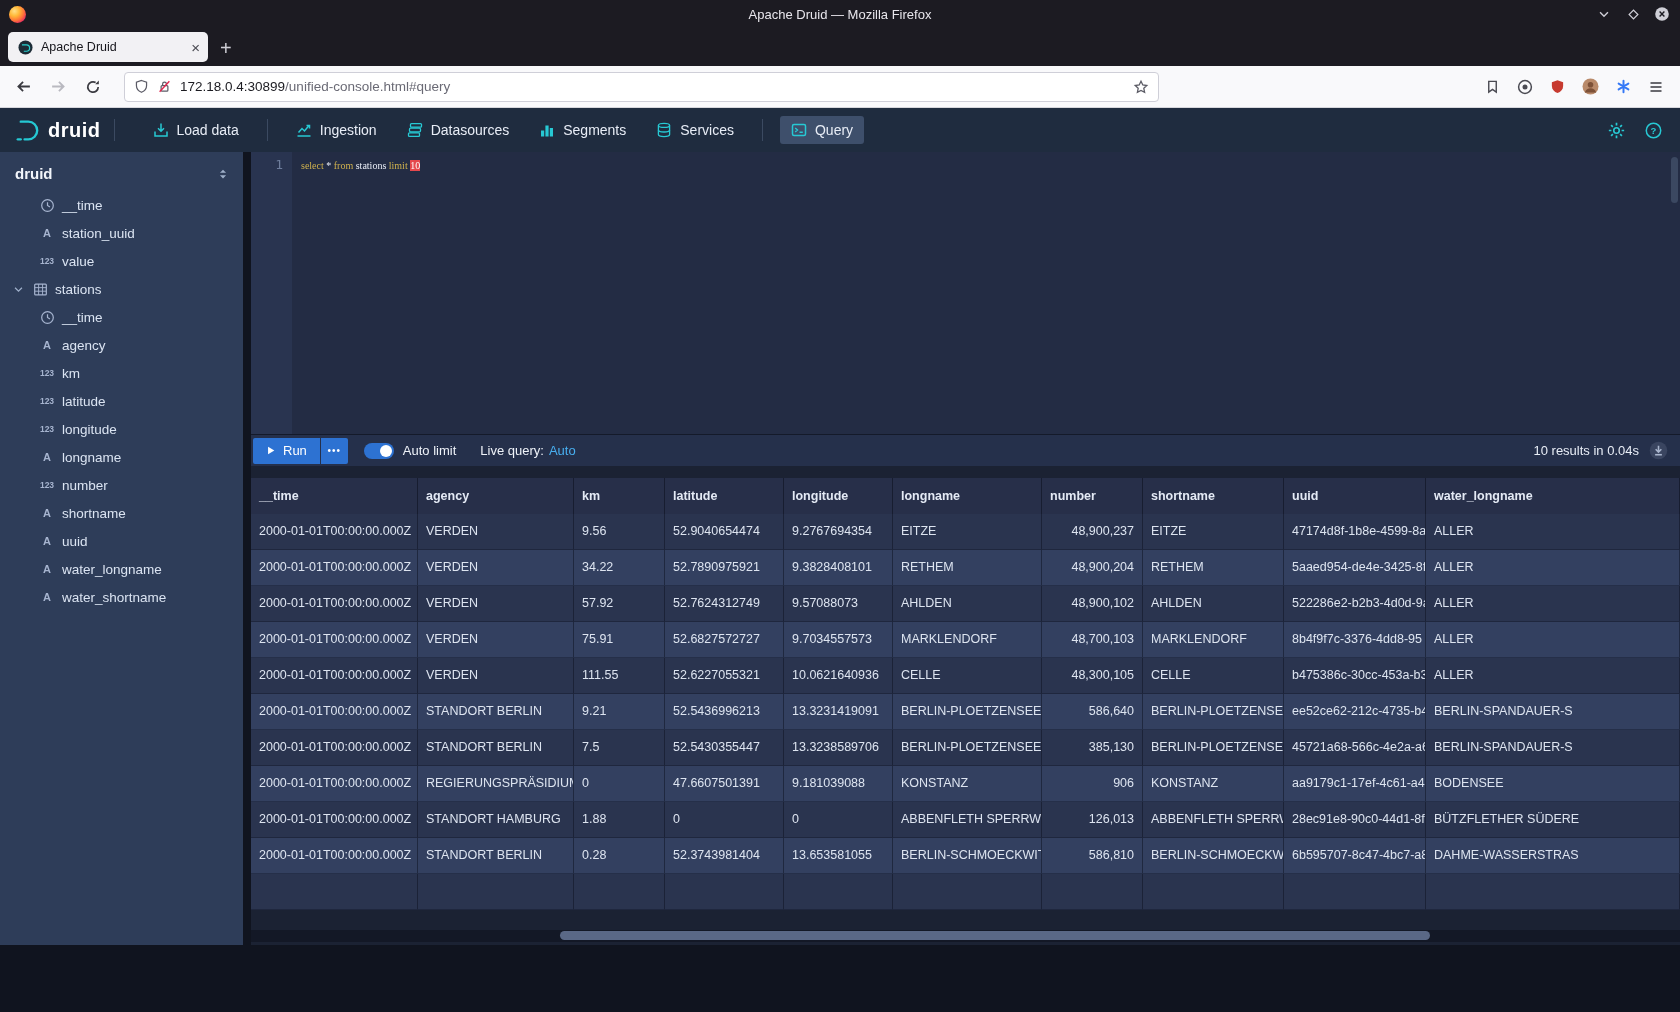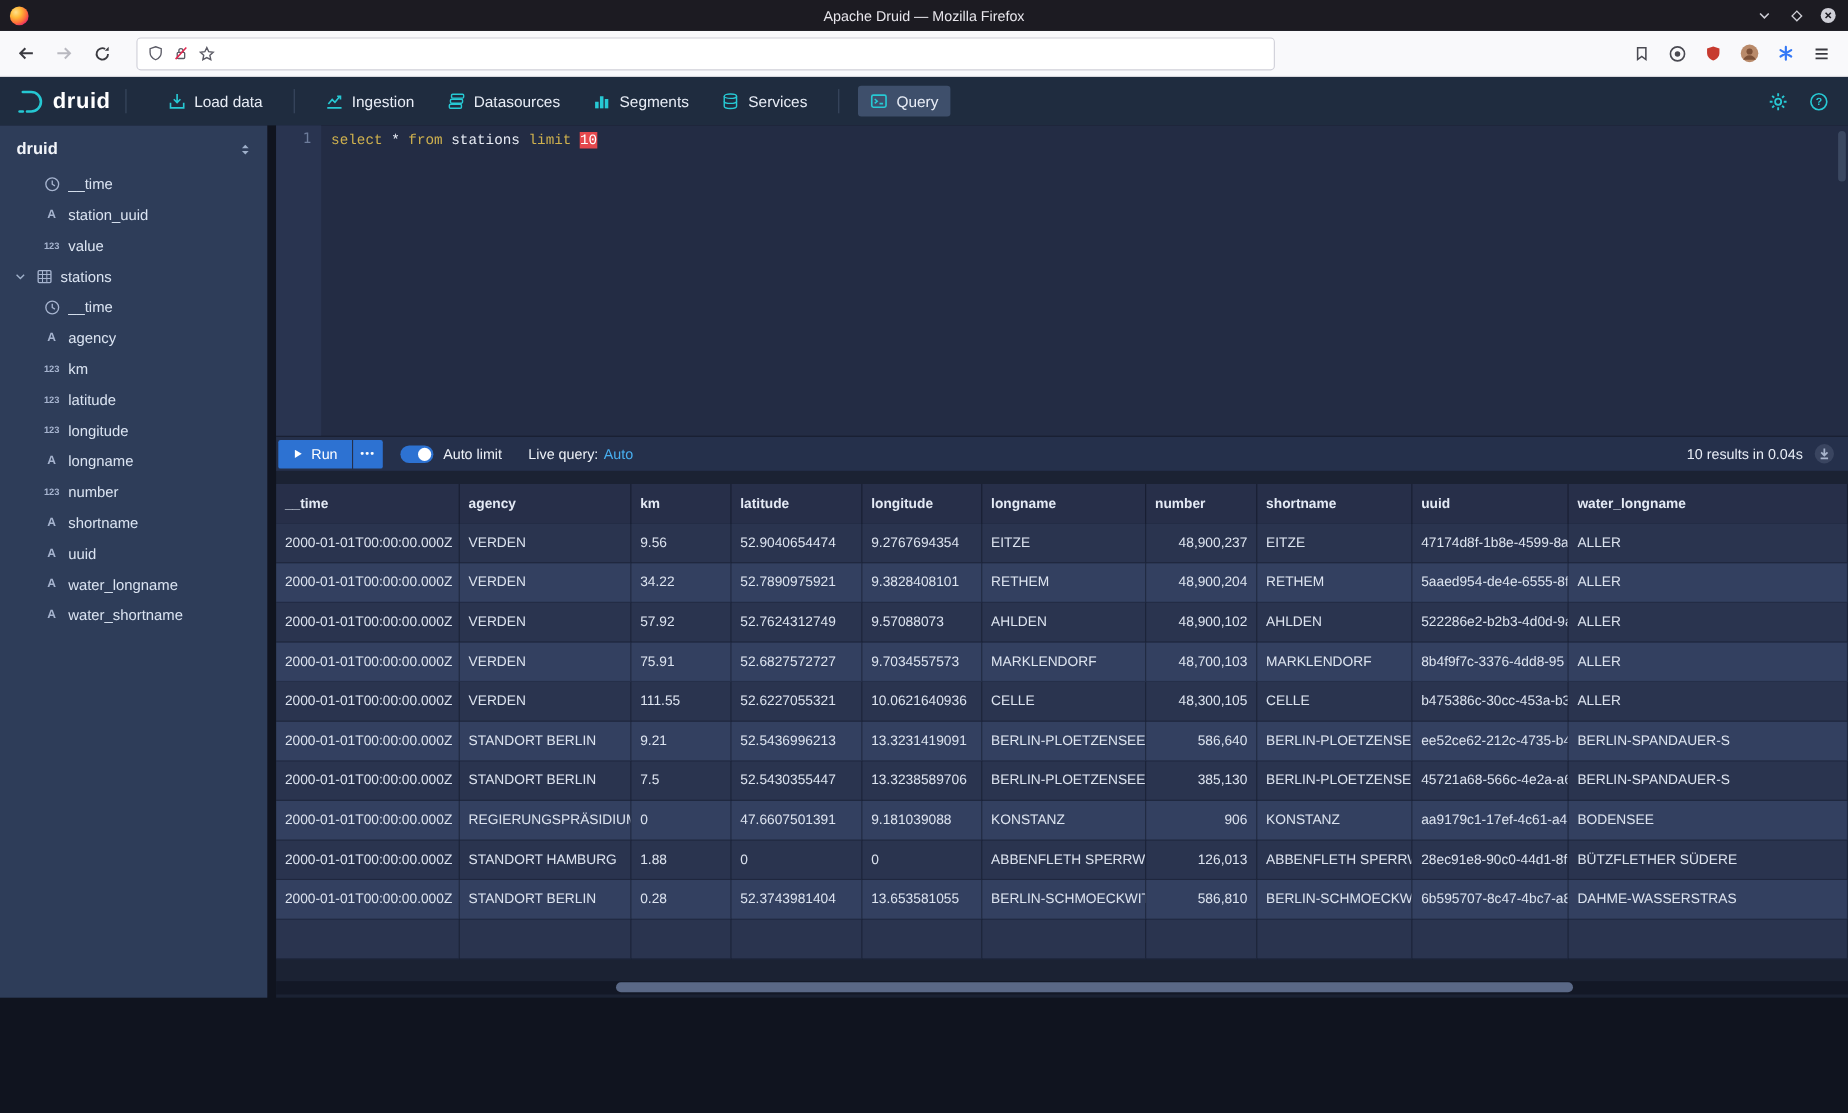--- a/index.html
+++ b/index.html
@@ -57,21 +57,21 @@
   .tree-icon{color:#a6b4cf;display:flex;width:16px;justify-content:center;}
   .tree-glyph{color:#a6b4cf;font-size:11px;font-weight:700;width:16px;text-align:center;}
   .tree-glyph.num{font-size:8.5px;letter-spacing:0;}
   .chev{color:#9fb0ca;display:flex;width:12px;}
 
   .main{flex:1;display:flex;flex-direction:column;margin-left:8px;background:#1b2233;}
 
   .editor{height:282px;flex:none;background:#232c44;display:flex;position:relative;cursor:text;}
   .gutter{width:41px;flex:none;background:#293450;color:#6e7d9c;font-family:"DejaVu Sans Mono",monospace;font-size:13px;
     text-align:right;padding:5px 9px 0 0;box-sizing:border-box;}
-  .code{font-family:Liberation Mono, monospace;font-size:13px;color:#e9edf6;padding:5px 0 0 9px;white-space:pre;line-height:18px;}
+  .code{font-family:Liberation Serif, serif;font-size:10px;color:#e9edf6;padding:5px 0 0 9px;white-space:pre;line-height:18px;}
   .tok-keyword{color:#cfb14e;}
   .tok-plain{color:#e9edf6;}
   .tok-cursor{background:#e5484d;color:#ffffff;}
   .editor-vscroll{position:absolute;right:2px;top:5px;width:7px;height:46px;background:#3b4861;border-radius:4px;cursor:pointer;}
 
   .runbar{height:32px;flex:none;background:#25304b;border-top:1px solid #141a2a;display:flex;align-items:center;padding-left:2px;box-sizing:border-box;}
   .run-btn{height:26px;background:#2d72d2;color:#fff;border:none;border-radius:2px 0 0 2px;font-size:13px;font-family:inherit;
     display:flex;align-items:center;gap:7px;padding:0 13px;cursor:pointer;}
   .more-btn{height:26px;width:27px;background:#2d72d2;color:#fff;border:none;border-radius:0 2px 2px 0;margin-left:1px;
     font-size:10px;letter-spacing:1px;display:flex;align-items:center;justify-content:center;padding:0;cursor:pointer;}
@@ -118,20 +118,33 @@
         </span>
       <span>
           <svg width="16" height="16" viewBox="0 0 16 16">
             <circle cx="8" cy="8" r="6.8" fill="#cfcfd7"></circle>
             <path d="M5.6 5.6l4.8 4.8M10.4 5.6l-4.8 4.8" stroke="#1c1b22" stroke-width="1.4"></path>
           </svg>
         </span>
     </div>
   </div>
 
+  <div class="tabbar">
+    <div class="tab">
+      <span style="display:flex;">
+          <svg width="15" height="15" viewBox="0 0 16 16">
+            <circle cx="8" cy="8" r="7.5" fill="#1c2b36"></circle>
+            <path d="M4.2 5.2h4.8a3.4 3.4 0 0 1 0 6.8H6.2" fill="none" stroke="#2ad1cf" stroke-width="1.3"></path>
+          </svg>
+        </span>
+      <span class="tab-title">Apache Druid</span>
+      <span class="tab-close">×</span>
+    </div>
+    <div class="newtab">+</div>
+  </div>
 
   <div class="toolbar">
     <span class="tb-icon" style="margin-left:8px;">
         <svg width="17" height="17" viewBox="0 0 16 16">
           <path d="M14 8H3.2M7.6 3.6L3.2 8l4.4 4.4" fill="none" stroke="#3a3a40" stroke-width="1.7"></path>
         </svg>
       </span>
     <span class="tb-icon">
         <svg width="17" height="17" viewBox="0 0 16 16">
           <path d="M2 8h10.8M8.4 3.6L12.8 8l-4.4 4.4" fill="none" stroke="#b9b9c0" stroke-width="1.7"></path>
@@ -149,20 +162,21 @@
             <path d="M8 1.6l5.4 1.9v3.6c0 3.3-2.1 5.6-5.4 7.1-3.3-1.5-5.4-3.8-5.4-7.1V3.5z" fill="none" stroke="#5b5b66" stroke-width="1.3"></path>
           </svg>
         </span>
       <span style="display:flex;">
           <svg width="15" height="15" viewBox="0 0 16 16">
             <rect x="4.4" y="7" width="7.2" height="6" rx="1" fill="none" stroke="#5b5b66" stroke-width="1.3"></rect>
             <path d="M6 7V5.4a2 2 0 0 1 4 0V7" fill="none" stroke="#5b5b66" stroke-width="1.3"></path>
             <path d="M2.8 13.6L13.2 2.4" stroke="#e22850" stroke-width="1.5"></path>
           </svg>
         </span>
+      <span class="url-text"><span class="url-host">172.18.0.4:30899</span><span class="url-path">/unified-console.html#query</span></span>
       <span style="display:flex;">
           <svg width="16" height="16" viewBox="0 0 16 16">
             <path d="M8 2.3l1.8 3.7 4 .5-3 2.8.8 4L8 11.4l-3.6 1.9.8-4-3-2.8 4-.5z" fill="none" stroke="#5c5c66" stroke-width="1.3"></path>
           </svg>
         </span>
     </div>
     <div class="tb-right">
       <span>
           <svg width="15" height="15" viewBox="0 0 16 16">
             <path d="M4 2.5h8V14l-4-3-4 3z" fill="none" stroke="#4a4a52" stroke-width="1.5"></path>
@@ -447,21 +461,21 @@
             </div>
             <div class="tr r1">
               <div class="td" style="width:167px">2000-01-01T00:00:00.000Z</div>
               <div class="td" style="width:156px">VERDEN</div>
               <div class="td" style="width:91px">34.22</div>
               <div class="td" style="width:119px">52.7890975921</div>
               <div class="td" style="width:109px">9.3828408101</div>
               <div class="td" style="width:149px">RETHEM</div>
               <div class="td right" style="width:101px">48,900,204</div>
               <div class="td" style="width:141px">RETHEM</div>
-              <div class="td" style="width:142px">5aaed954-de4e-6555-8f</div>
+              <div class="td" style="width:142px">5aaed954-de4e-3425-8f</div>
               <div class="td" style="width:254px">ALLER</div>
             </div>
             <div class="tr r0">
               <div class="td" style="width:167px">2000-01-01T00:00:00.000Z</div>
               <div class="td" style="width:156px">VERDEN</div>
               <div class="td" style="width:91px">57.92</div>
               <div class="td" style="width:119px">52.7624312749</div>
               <div class="td" style="width:109px">9.57088073</div>
               <div class="td" style="width:149px">AHLDEN</div>
               <div class="td right" style="width:101px">48,900,102</div>

